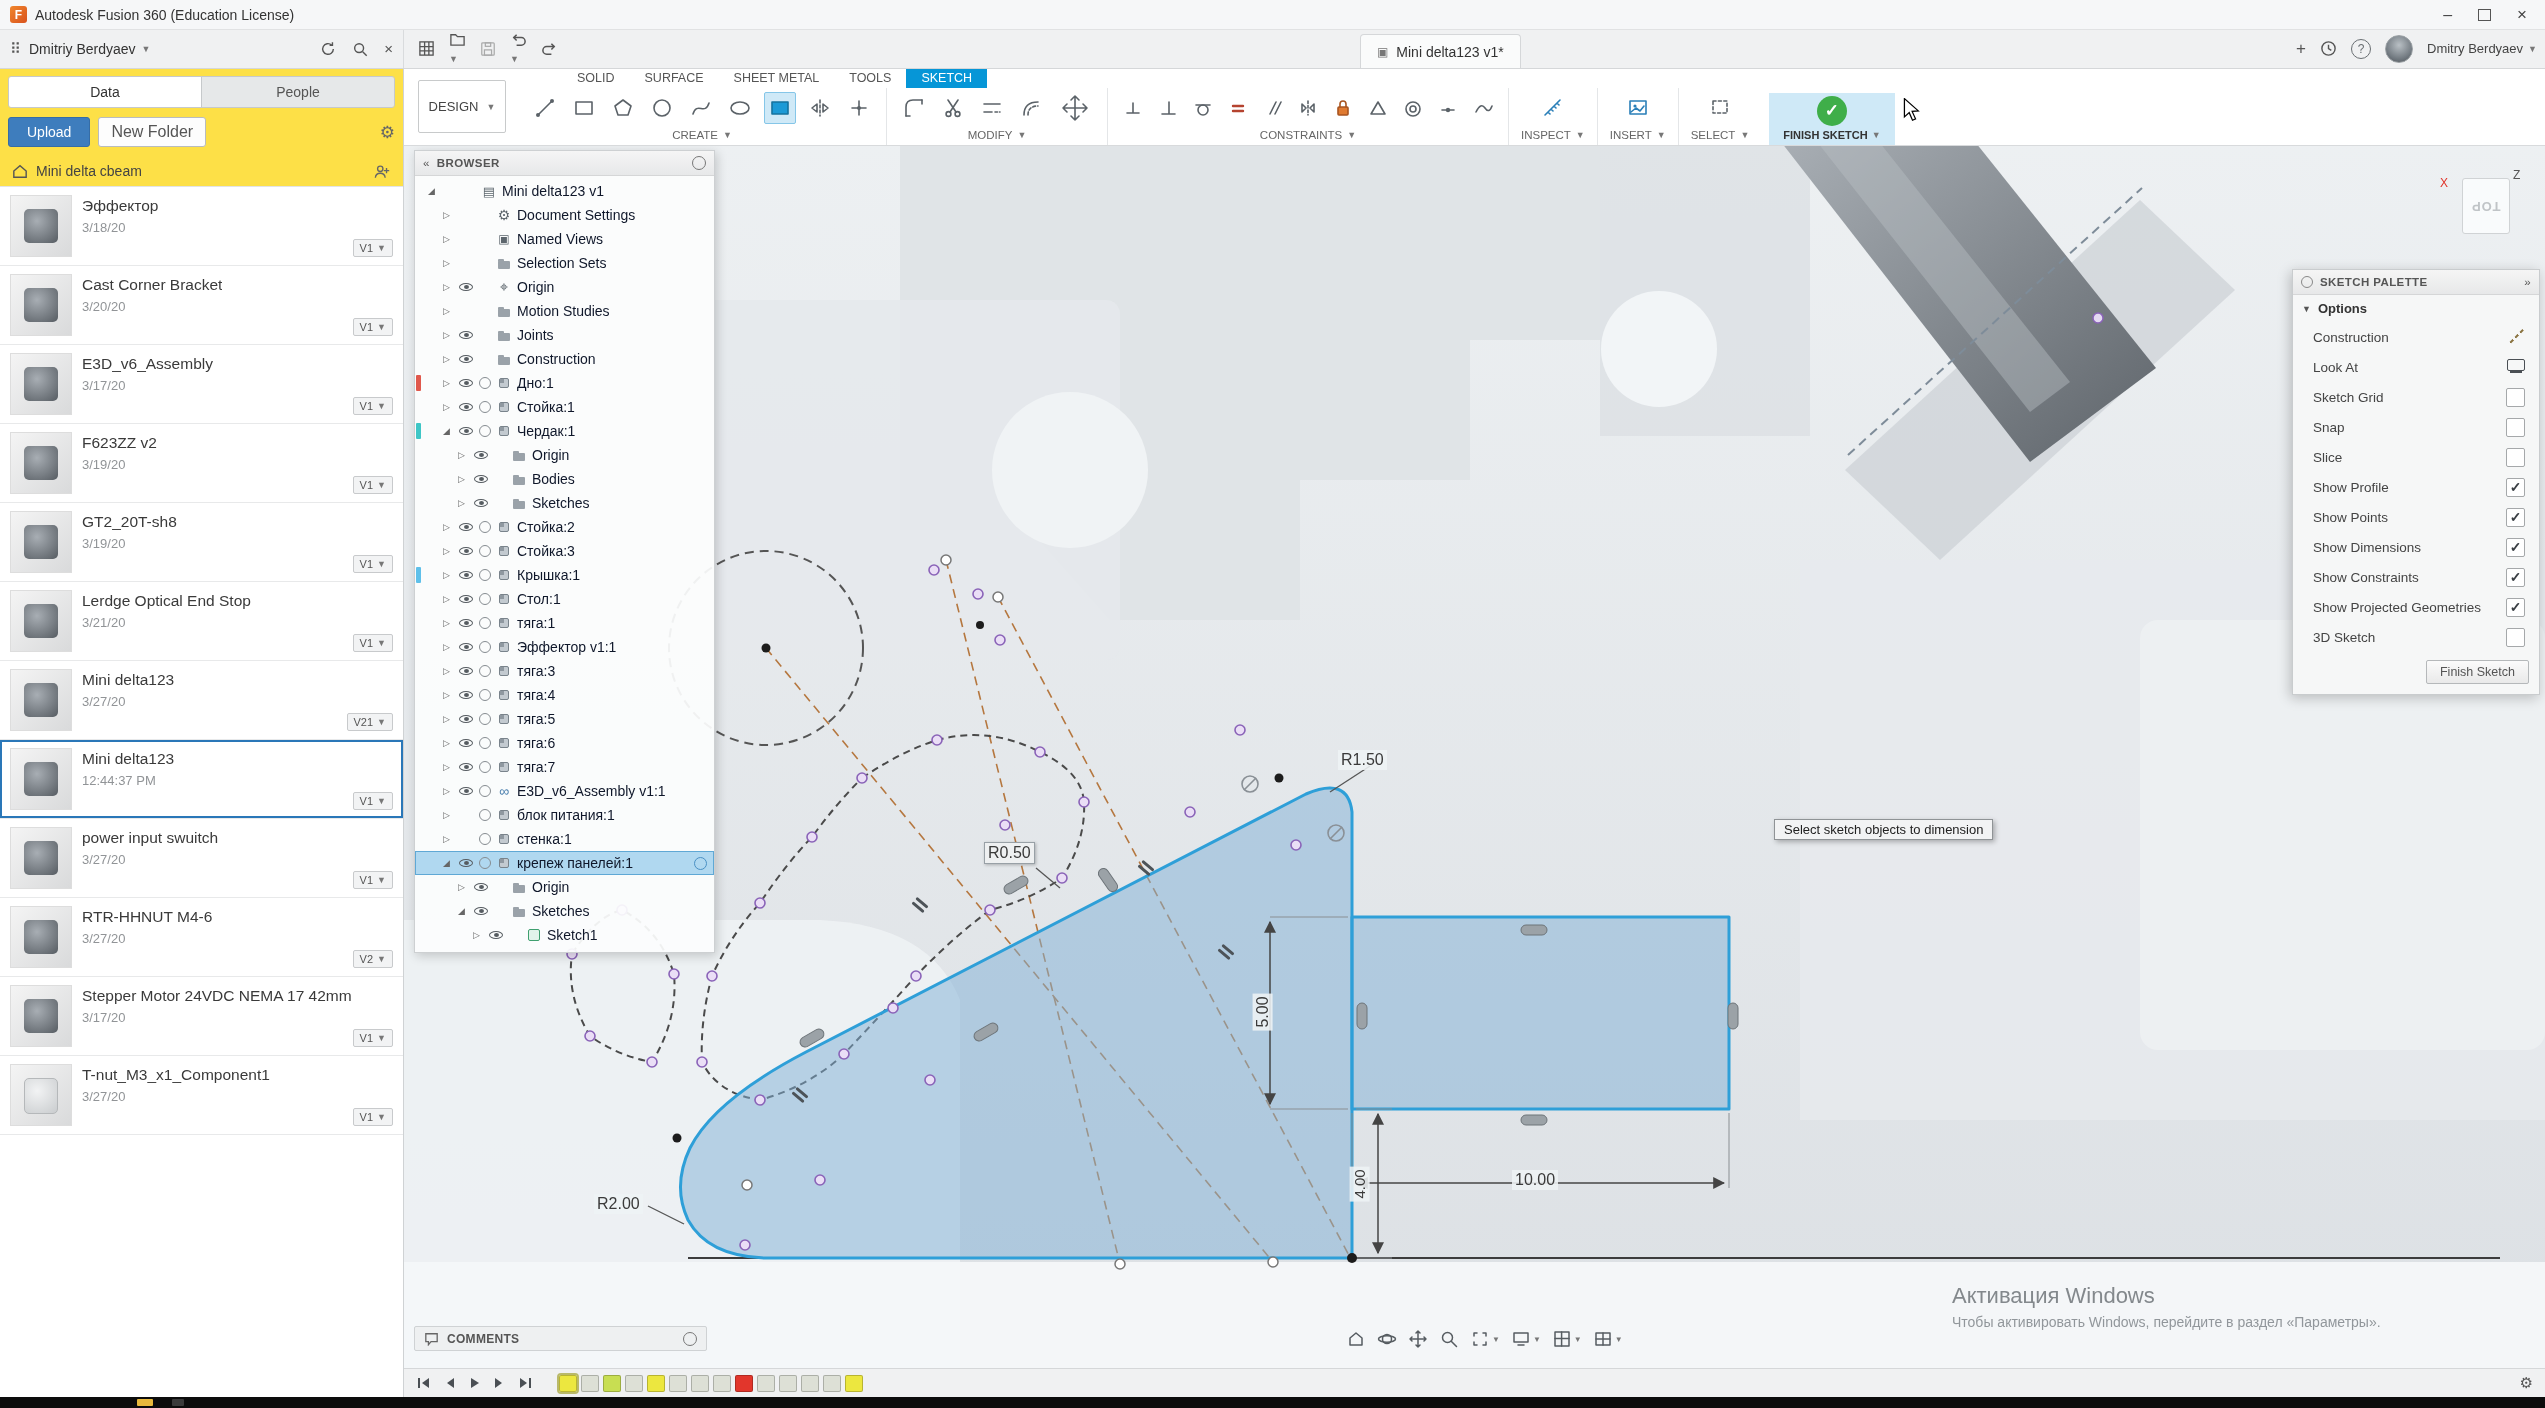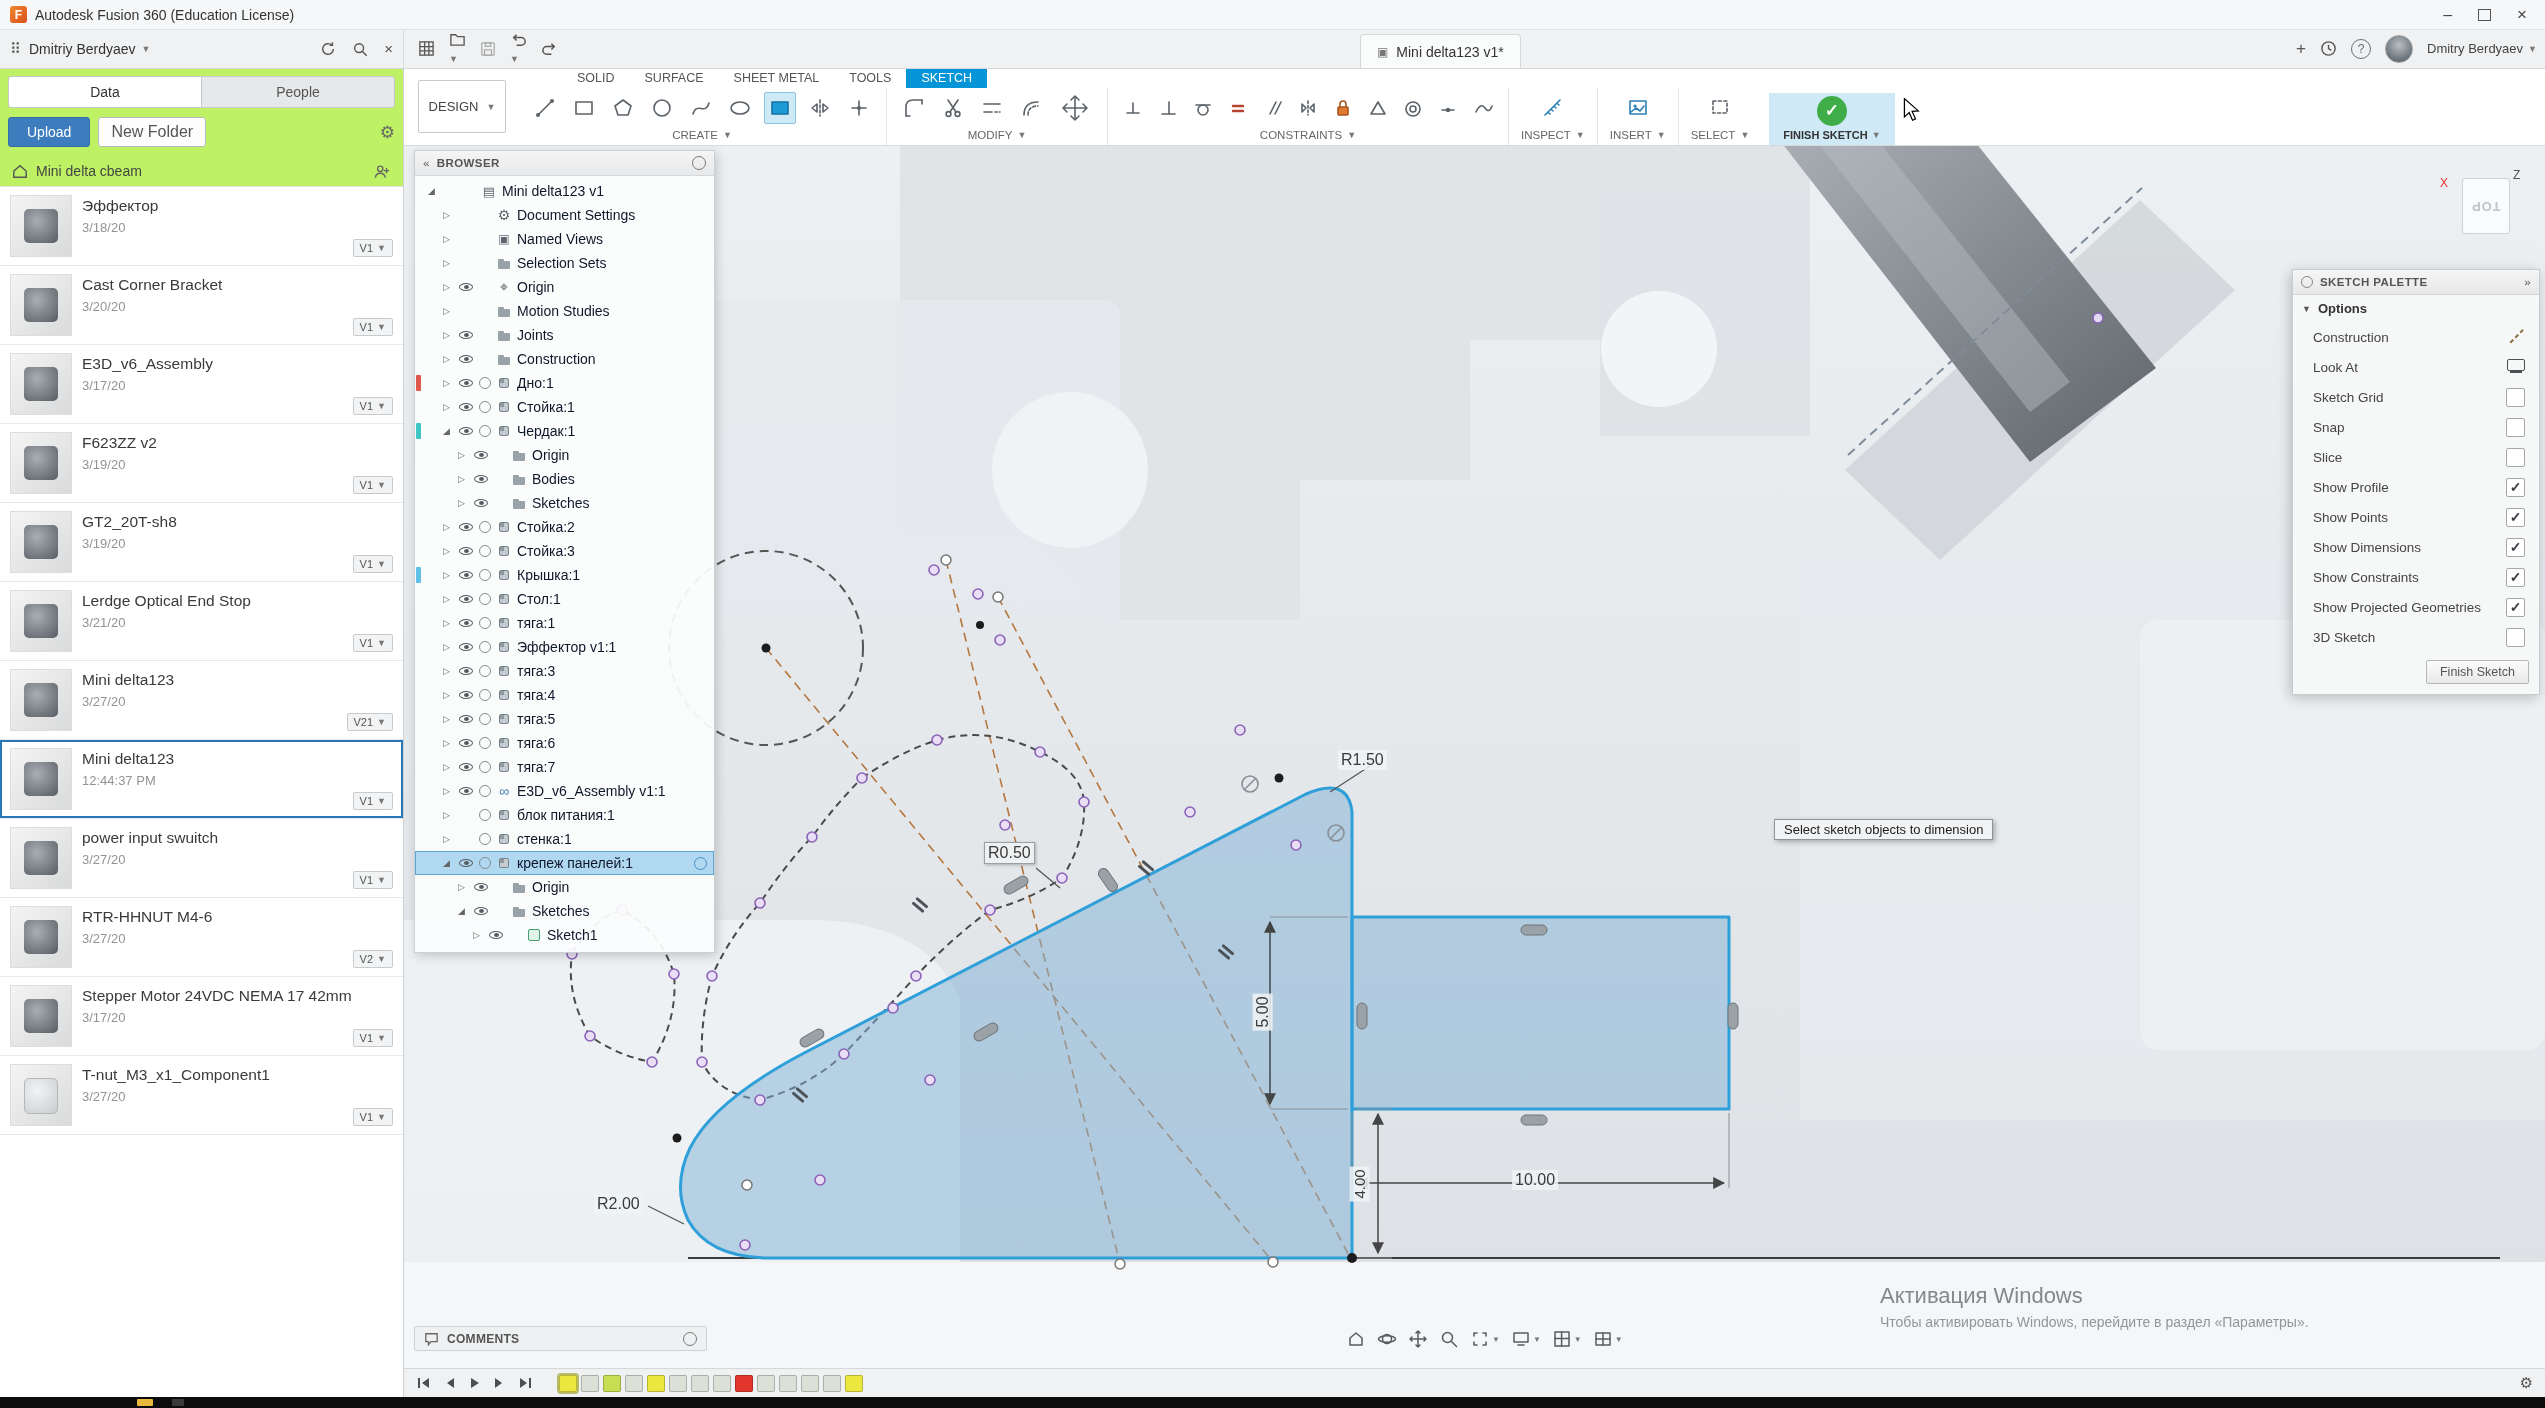--- a/index.html
+++ b/index.html
@@ -34,21 +34,21 @@
     padding:0 16px;font-size:14px;color:#333;}
   .doc-cube{font-size:12px;color:#777;}
   .right-cluster{position:absolute;right:8px;top:0;height:39px;display:flex;align-items:center;gap:14px;color:#555;}
   .help-circle{width:18px;height:18px;border:1.5px solid #6a6f73;border-radius:50%;font-size:12px;
     display:flex;align-items:center;justify-content:center;color:#6a6f73;}
   .avatar{width:26px;height:26px;border-radius:50%;background:radial-gradient(circle at 50% 35%,#b9c0c5,#6b7artf 70%,#555);
     background:radial-gradient(circle at 50% 35%,#b9c0c5,#6b737a 70%,#555);border:1px solid #9aa0a4;}
   .profile-name{font-size:13px;color:#444;display:flex;align-items:center;gap:5px;}
 
   
-  .data-panel{position:absolute;left:0;top:68px;width:404px;bottom:3px;background:#bef264;
+  .data-panel{position:absolute;left:0;top:68px;width:404px;bottom:3px;background:#fde047;
     border-right:1px solid #cfd2d4;z-index:40;display:flex;flex-direction:column;box-sizing:border-box;}
   .dp-tabs{display:flex;margin:8px 8px 0;border:1px solid #c6c9cb;border-radius:3px;overflow:hidden;height:30px;flex:none;}
   .dp-tab{flex:1;display:flex;align-items:center;justify-content:center;font-size:14px;color:#555;background:#e6e8e9;border-right:1px solid #c6c9cb;}
   .dp-tab:last-child{border-right:none;}
   .dp-tab.active{background:#ffffff;color:#333;}
   .dp-actions{display:flex;align-items:center;padding:9px 8px;gap:8px;flex:none;}
   .btn-upload{height:28px;padding:0 18px;background:#3e7dbd;color:#fff;font-size:14px;border:1px solid #366da6;
     border-radius:3px;display:flex;align-items:center;}
   .btn-newfolder{height:28px;padding:0 12px;background:#fdfdfd;color:#555;font-size:16px;border:1px solid #b9bcbe;
     border-radius:3px;display:flex;align-items:center;}
@@ -175,21 +175,21 @@
   .timeline{position:absolute;left:404px;right:0;top:1368px;height:29px;background:#f0f1f2;border-top:1px solid #d5d7d9;
     z-index:40;display:flex;align-items:center;padding:0 12px;box-sizing:border-box;}
   .tl-controls{display:flex;align-items:center;gap:12px;}
   .tl-controls svg{display:block;}
   .tl-marks{display:flex;align-items:center;gap:4px;margin-left:26px;}
   .mk{width:18px;height:17px;border-radius:2px;border:1px solid rgba(0,0,0,0.22);box-sizing:border-box;}
   .mk.selected{outline:2px solid #b9b96a;outline-offset:0;}
   .tl-gear{margin-left:auto;font-size:15px;color:#555;}
 
   
-  .activation{position:absolute;left:1880px;top:1283px;z-index:20;color:rgba(110,116,121,0.85);}
+  .activation{position:absolute;left:1952px;top:1283px;z-index:20;color:rgba(110,116,121,0.85);}
   .activation .l1{font-size:22px;}
   .activation .l2{font-size:14px;margin-top:5px;color:rgba(120,126,131,0.8);}
   .taskbar{position:absolute;left:0;right:0;bottom:0;height:11px;background:#0c0c0c;z-index:60;}
   .tb-chip{position:absolute;left:137px;top:2px;width:16px;height:7px;background:#e8b93c;border-radius:1px;}
   .tb-chip2{position:absolute;left:172px;top:2px;width:12px;height:7px;background:#3a3a3a;border-radius:1px;}
 </style>
 </head>
 <body>
 
 <svg class="canvas-svg" width="2545" height="1408" viewBox="0 0 2545 1408">

